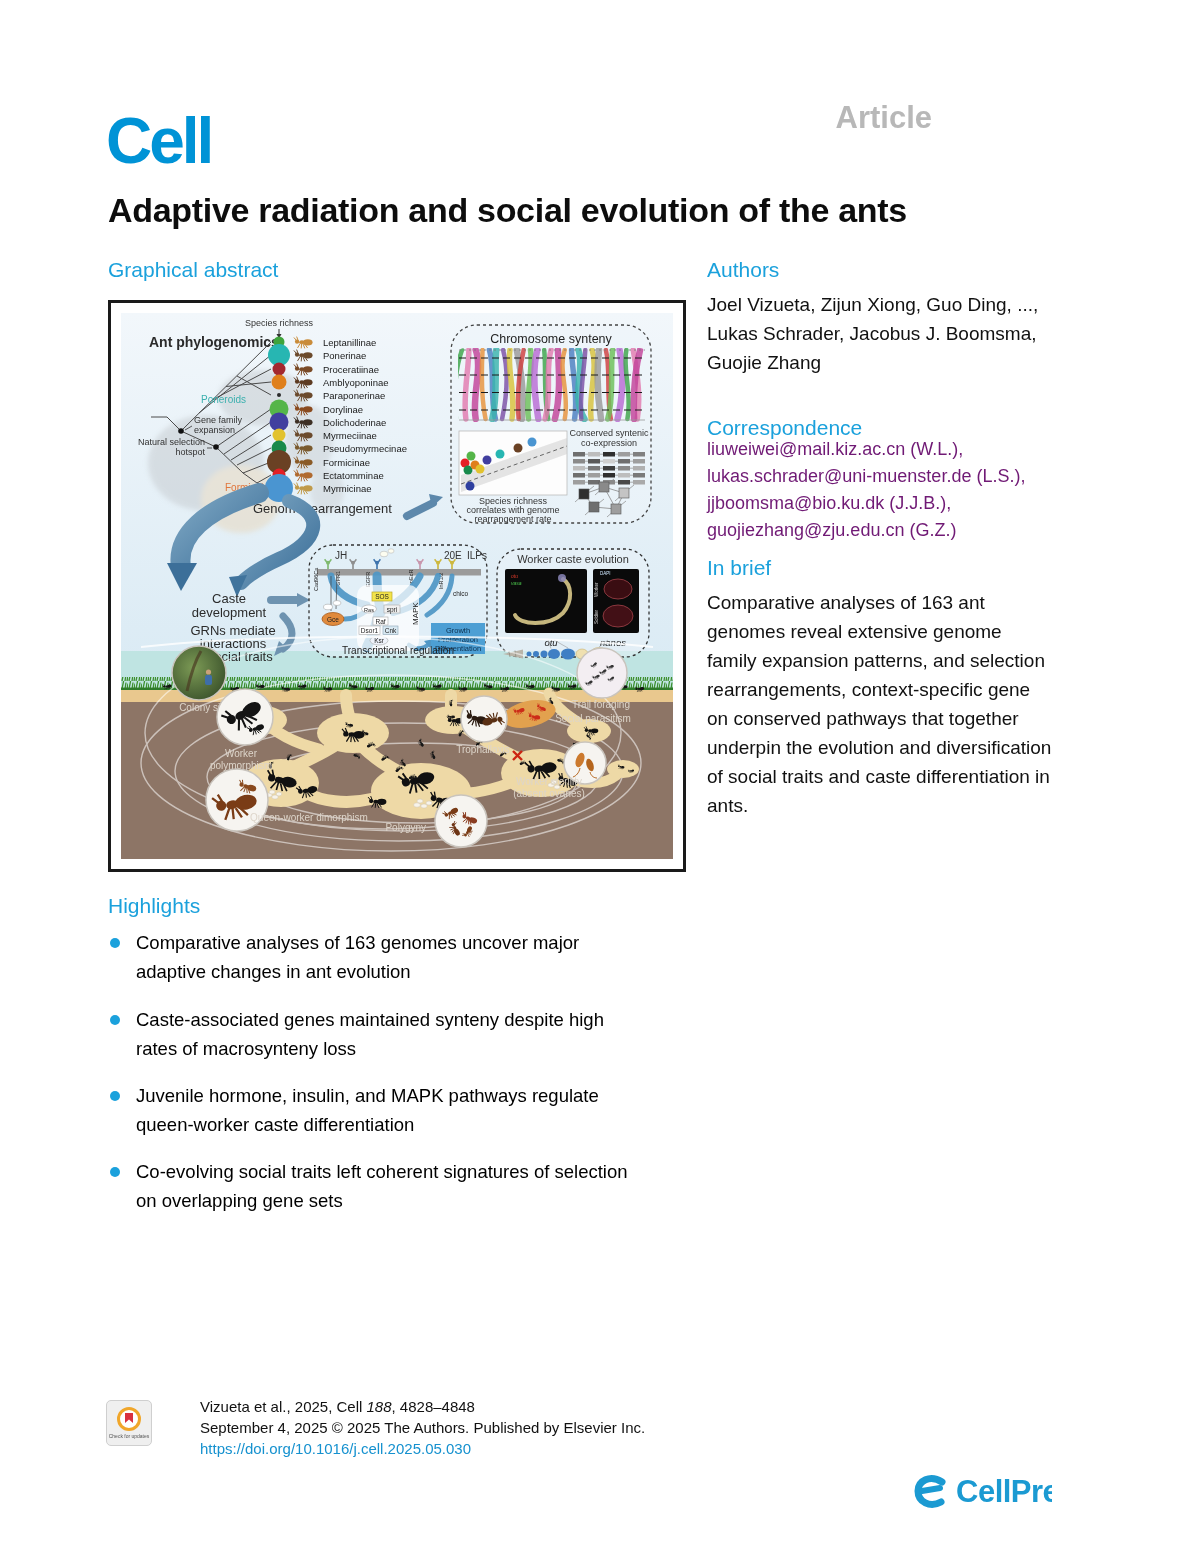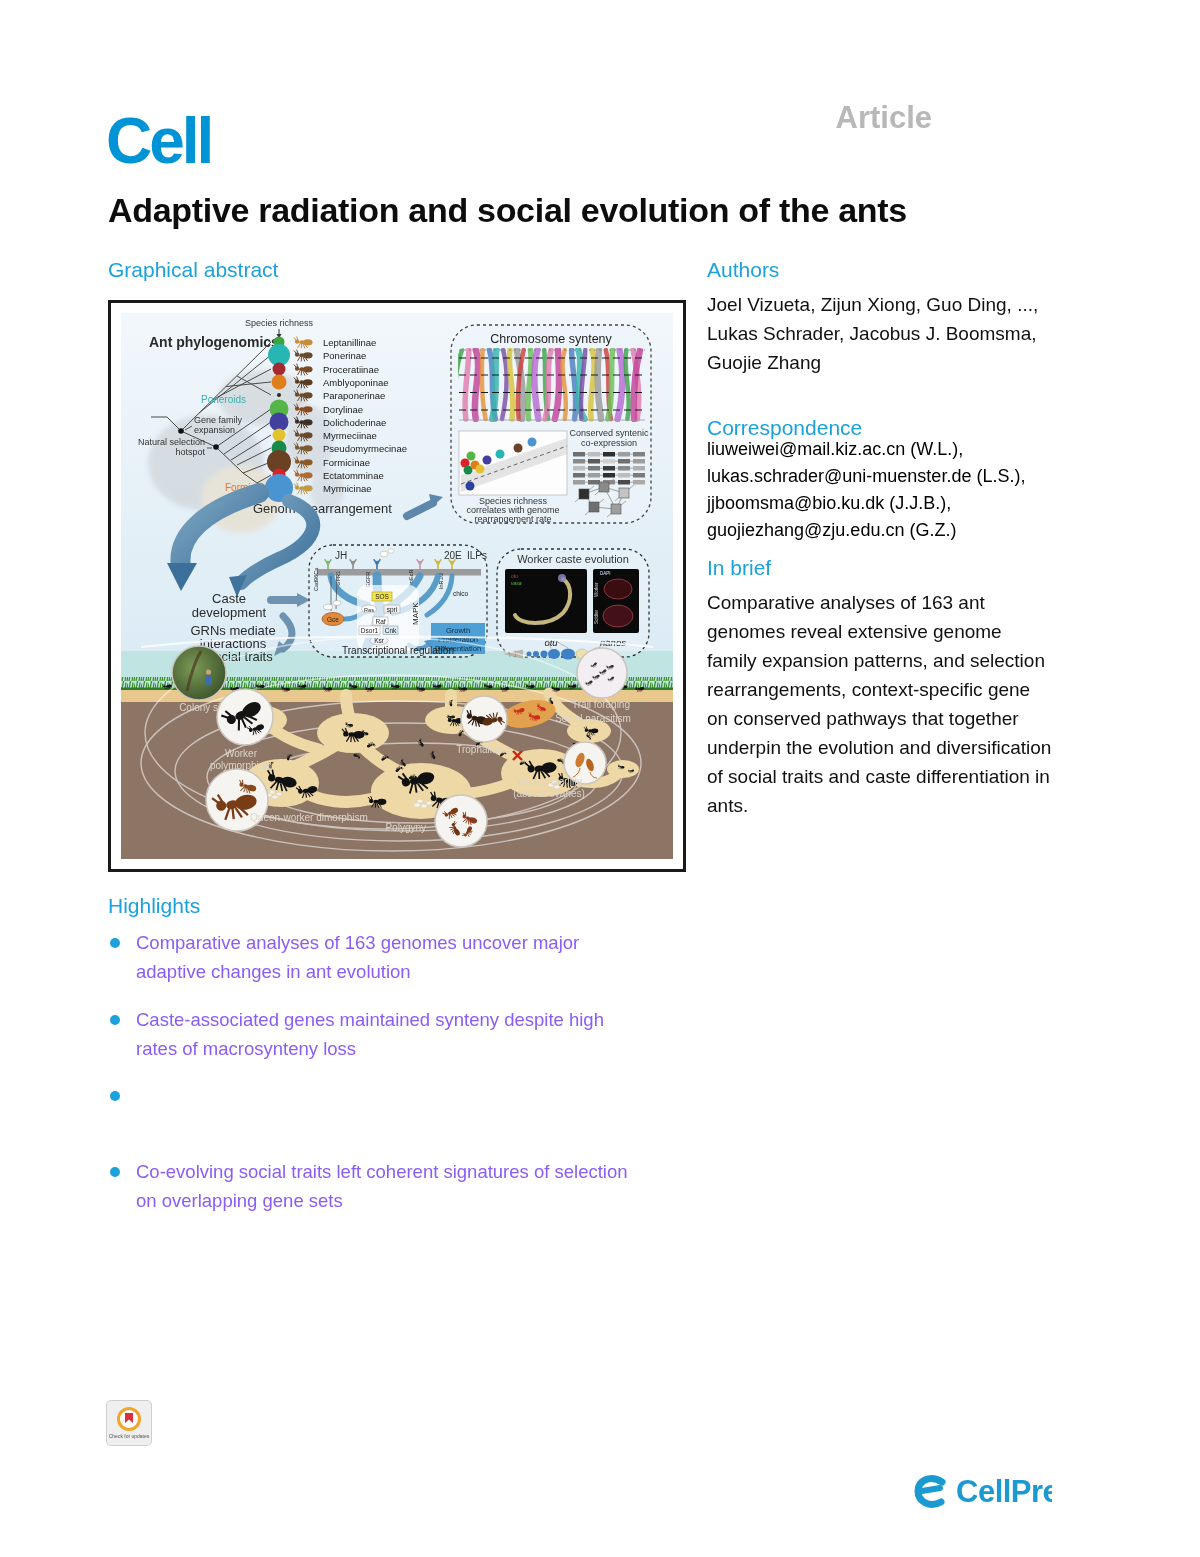--- a/index.html
+++ b/index.html
@@ -9,26 +9,26 @@
   .cell-logo{left:106px;top:104px;font-size:64px;font-weight:bold;color:#0093d6;letter-spacing:-3px;}
   .article-badge{right:120px;top:100px;font-size:31px;font-weight:bold;color:#b8b8b8;}
   .title{left:108px;top:191px;font-size:34px;font-weight:bold;color:#0d0d0d;letter-spacing:-0.3px;}
   .bluehead{font-size:21px;color:#1ba1dc;}
   .ga-label{left:108px;top:258px;}
   .authors-label{left:707px;top:258px;}
   .corr-label{left:707px;top:416px;}
   .inbrief-label{left:707px;top:556px;}
   .hl-label{left:108px;top:894px;}
   .authors-block{left:707px;top:290px;font-size:19px;line-height:29px;color:#111;}
-  .corr-block{left:707px;top:436px;font-size:18px;line-height:27px;color:#000000;}
+  .corr-block{left:707px;top:436px;font-size:18px;line-height:27px;color:#701a75;}
   .inbrief-block{left:707px;top:588px;font-size:19px;line-height:29px;color:#111;}
   .figbox{left:108px;top:300px;width:578px;height:572px;border:3px solid #1a1a1a;
           padding:10px;box-sizing:border-box;background:#fff;}
   .figbox svg{display:block;}
-  .hl-item{left:136px;font-size:18.5px;line-height:29px;color:#8b5cf6;width:620px;}
+  .hl-item{left:136px;font-size:18.5px;line-height:29px;color:#000000;width:620px;}
   .hl-dot{left:110px;width:10px;height:10px;border-radius:50%;background:#1ba1dc;}
   .footer-cite{left:200px;top:1396px;font-size:15px;line-height:21px;color:#111;}
   .doi{color:#1591cf;text-decoration:none;}
   .cp-wrap{left:912px;top:1473px;display:flex;align-items:center;gap:6px;}
   .cp-text{font-size:31px;font-weight:bold;color:#1b9ad2;letter-spacing:-0.5px;}
   .badge{left:106px;top:1400px;width:44px;height:44px;background:#efefef;border:1px solid #cfcfcf;
          border-radius:5px;display:flex;flex-direction:column;align-items:center;justify-content:center;cursor:pointer;}
   .badge-circle{width:18px;height:18px;border-radius:50%;border:3px solid #f0a62a;position:relative;background:#fff;}
   .badge-mark{position:absolute;left:5px;top:3px;width:8px;height:10px;background:#d9303e;
               clip-path:polygon(0 0,100% 0,100% 100%,50% 65%,0 100%);}
@@ -89,31 +89,40 @@
   <div class="abs hl-item" style="top:928px;">
     <div>Comparative analyses of 163 genomes uncover major</div>
     <div>adaptive changes in ant evolution</div>
   </div>
   <div class="abs hl-dot" style="top:1015px;"></div>
   <div class="abs hl-item" style="top:1005px;">
     <div>Caste-associated genes maintained synteny despite high</div>
     <div>rates of macrosynteny loss</div>
   </div>
   <div class="abs hl-dot" style="top:1091px;"></div>
+  <div class="abs hl-item" style="top:1081px;">
+    <div>Juvenile hormone, insulin, and MAPK pathways regulate</div>
+    <div>queen-worker caste differentiation</div>
+  </div>
   <div class="abs hl-dot" style="top:1167px;"></div>
   <div class="abs hl-item" style="top:1157px;">
     <div>Co-evolving social traits left coherent signatures of selection</div>
     <div>on overlapping gene sets</div>
   </div>
 
   <div class="abs badge">
     <div class="badge-circle">
         <div class="badge-mark"></div>
       </div>
     <div class="badge-txt">Check for updates</div>
+  </div>
+  <div class="abs footer-cite">
+    <div><span>Vizueta et al., 2025, Cell </span><span class="it">188</span><span>, 4828–4848</span></div>
+    <div>September 4, 2025 © 2025 The Authors. Published by Elsevier Inc.</div>
+    <div><a href="#" class="doi">https://doi.org/10.1016/j.cell.2025.05.030</a></div>
   </div>
   <div class="abs cp-wrap">
     <svg width="38" height="38" viewBox="0 0 38 38">
       <path d="M30 9 C18 1 6 8 6 18 C6 29 18 35 29 29" fill="none" stroke="#1b9ad2" stroke-width="7" stroke-linecap="round"></path>
       <path d="M10 18 L28 15" stroke="#1b9ad2" stroke-width="6" stroke-linecap="round"></path>
     </svg>
     <span class="cp-text">CellPress</span>
   </div>
 
   <div class="abs figbox">

